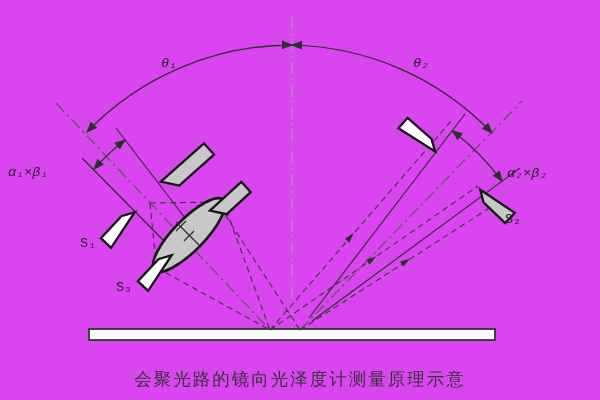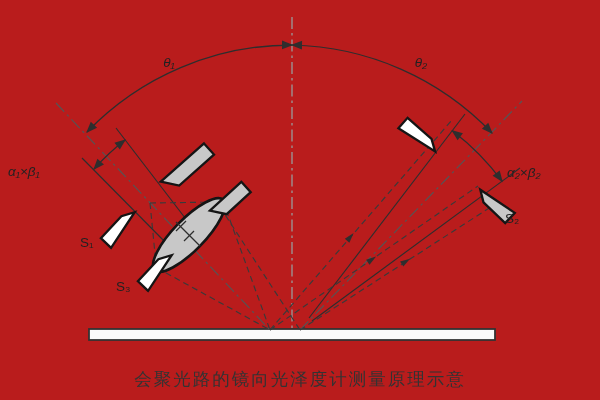--- a/index.html
+++ b/index.html
@@ -1,17 +1,17 @@
 <!DOCTYPE html>
 <html><head>
 <meta charset="utf-8">
 <style>
   html,body{margin:0;padding:0;background:#fff;}
-  .stage{width:600px;height:400px;background:#b91c1c;position:relative;overflow:hidden;
-         font-family:Liberation Sans, sans-serif;}
+  .stage{width:600px;height:400px;background:#d946ef;position:relative;overflow:hidden;
+         font-family:Liberation Mono, monospace;}
   svg{display:block;}
   .thin{stroke:#2e2e2e;stroke-width:1.15;fill:none;}
   .arc{stroke:#2e2e2e;stroke-width:1.25;fill:none;}
   .dashed{stroke:#3a3a3a;stroke-width:1.15;fill:none;stroke-dasharray:6 4;}
   .dashdot{stroke:#555;stroke-width:1.15;fill:none;stroke-dasharray:12 4 2.5 4;}
   .normal{stroke:#9a9a9a;stroke-width:1.3;fill:none;stroke-dasharray:12 4 2.5 4;}
   .flag{stroke:#151515;stroke-width:2.3;stroke-linejoin:miter;}
   .lens{stroke:#151515;stroke-width:2.6;}
   .surf{stroke:#333;stroke-width:1.8;}
   .lbl{font-size:13.5px;fill:#222;font-style:italic;}

